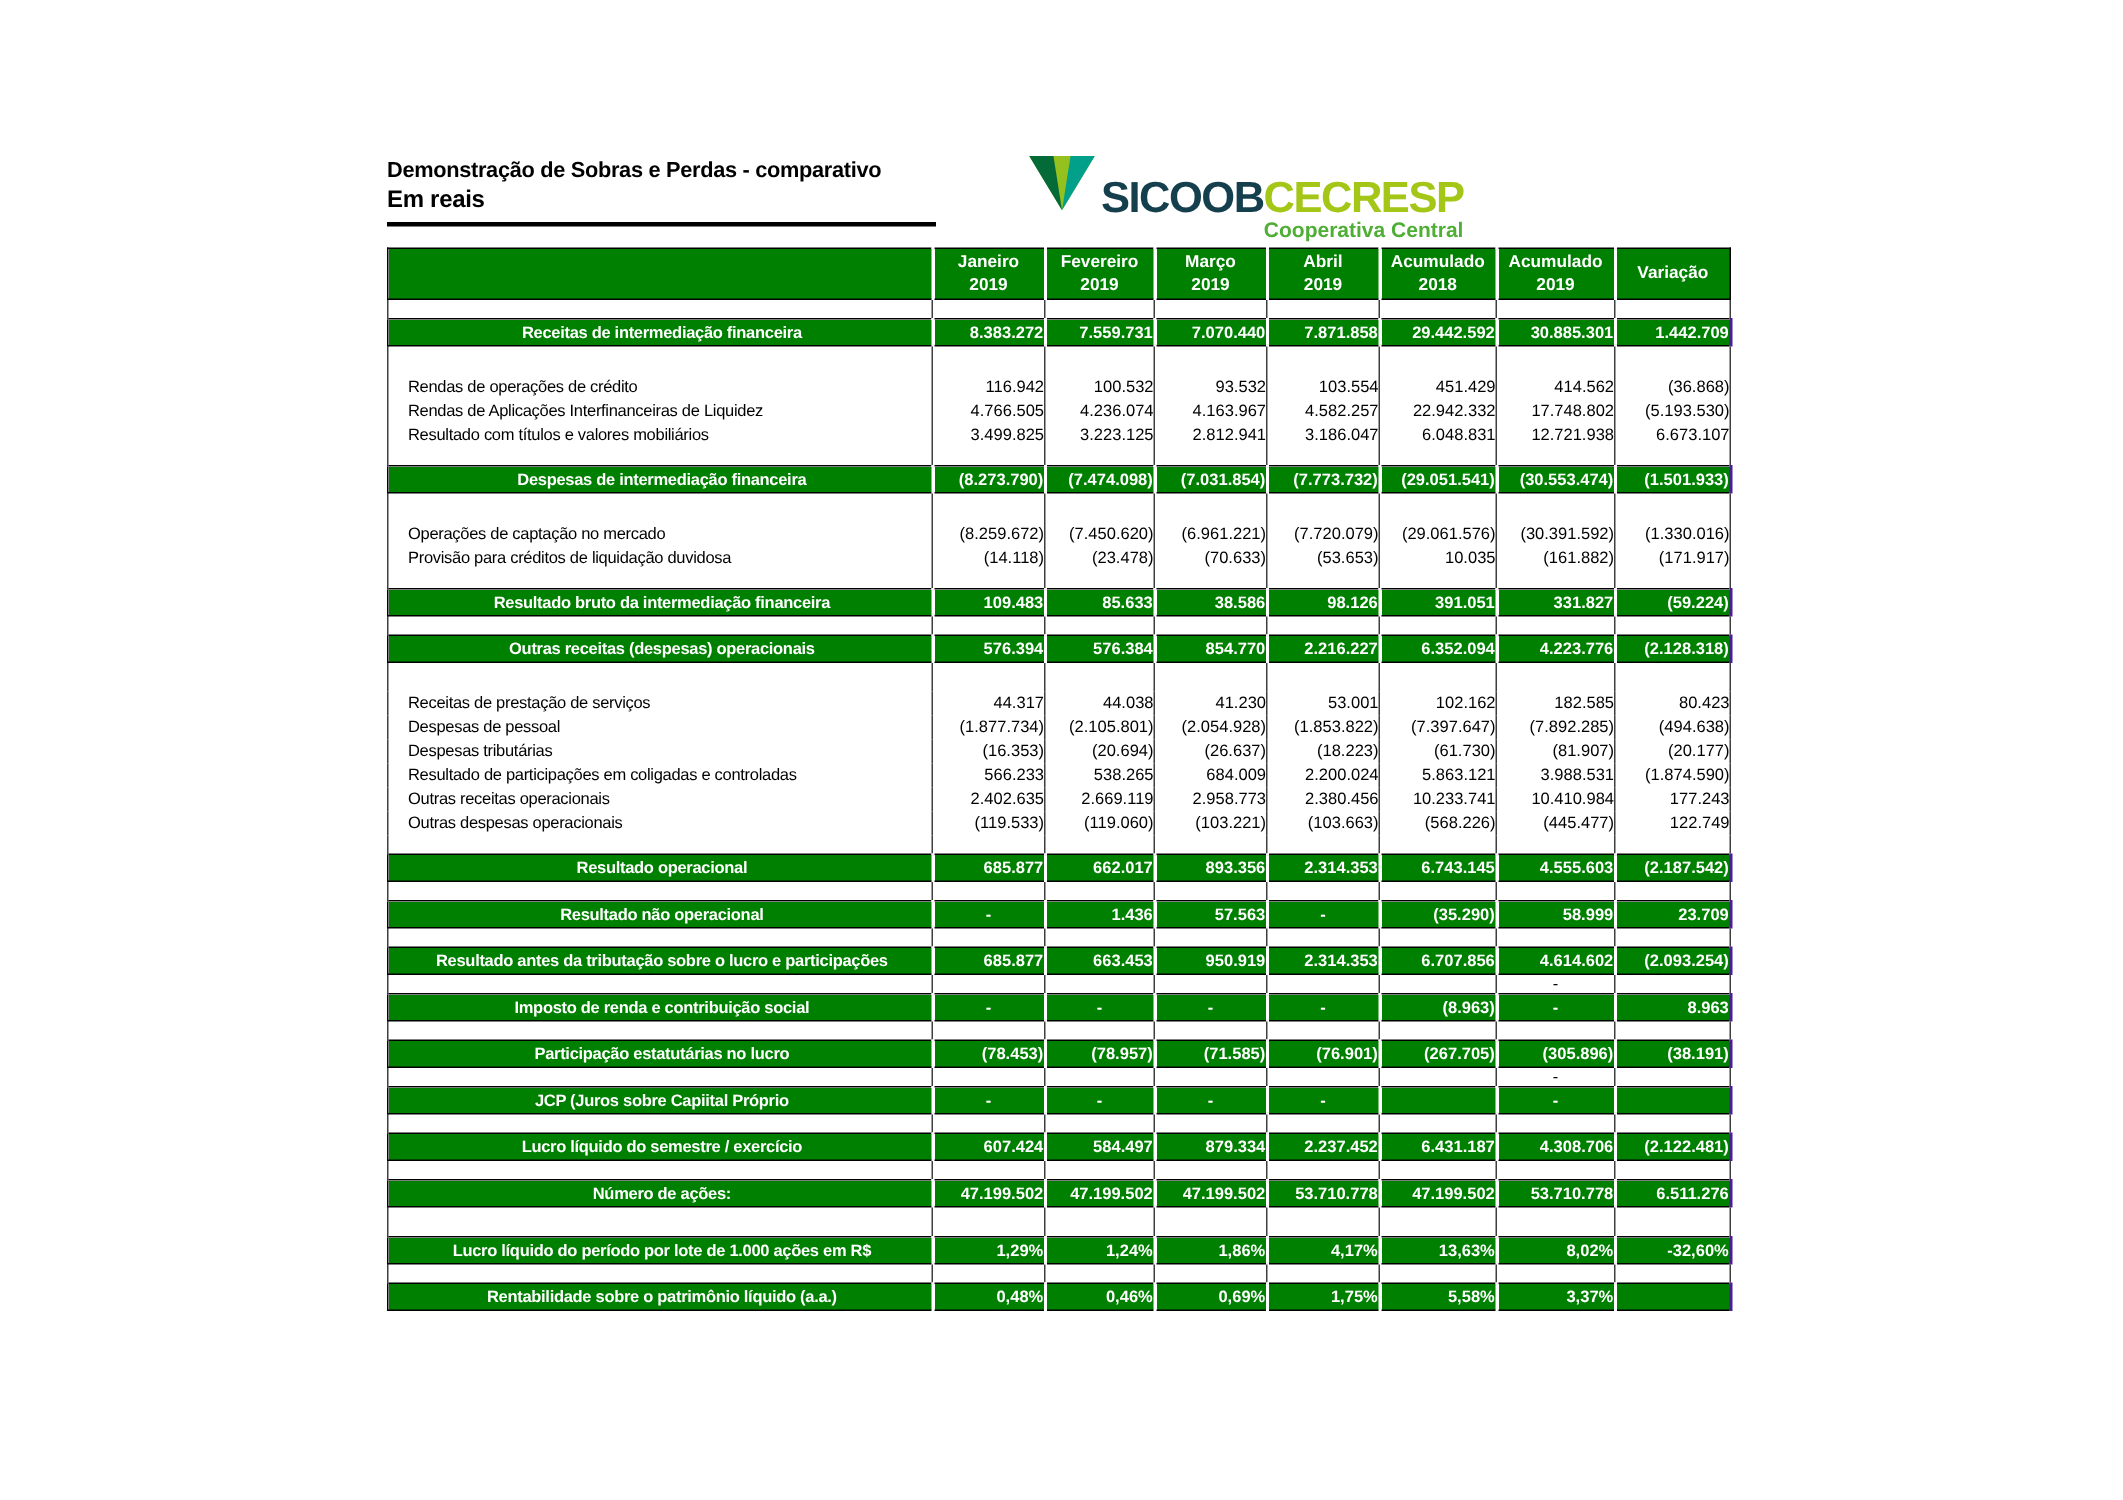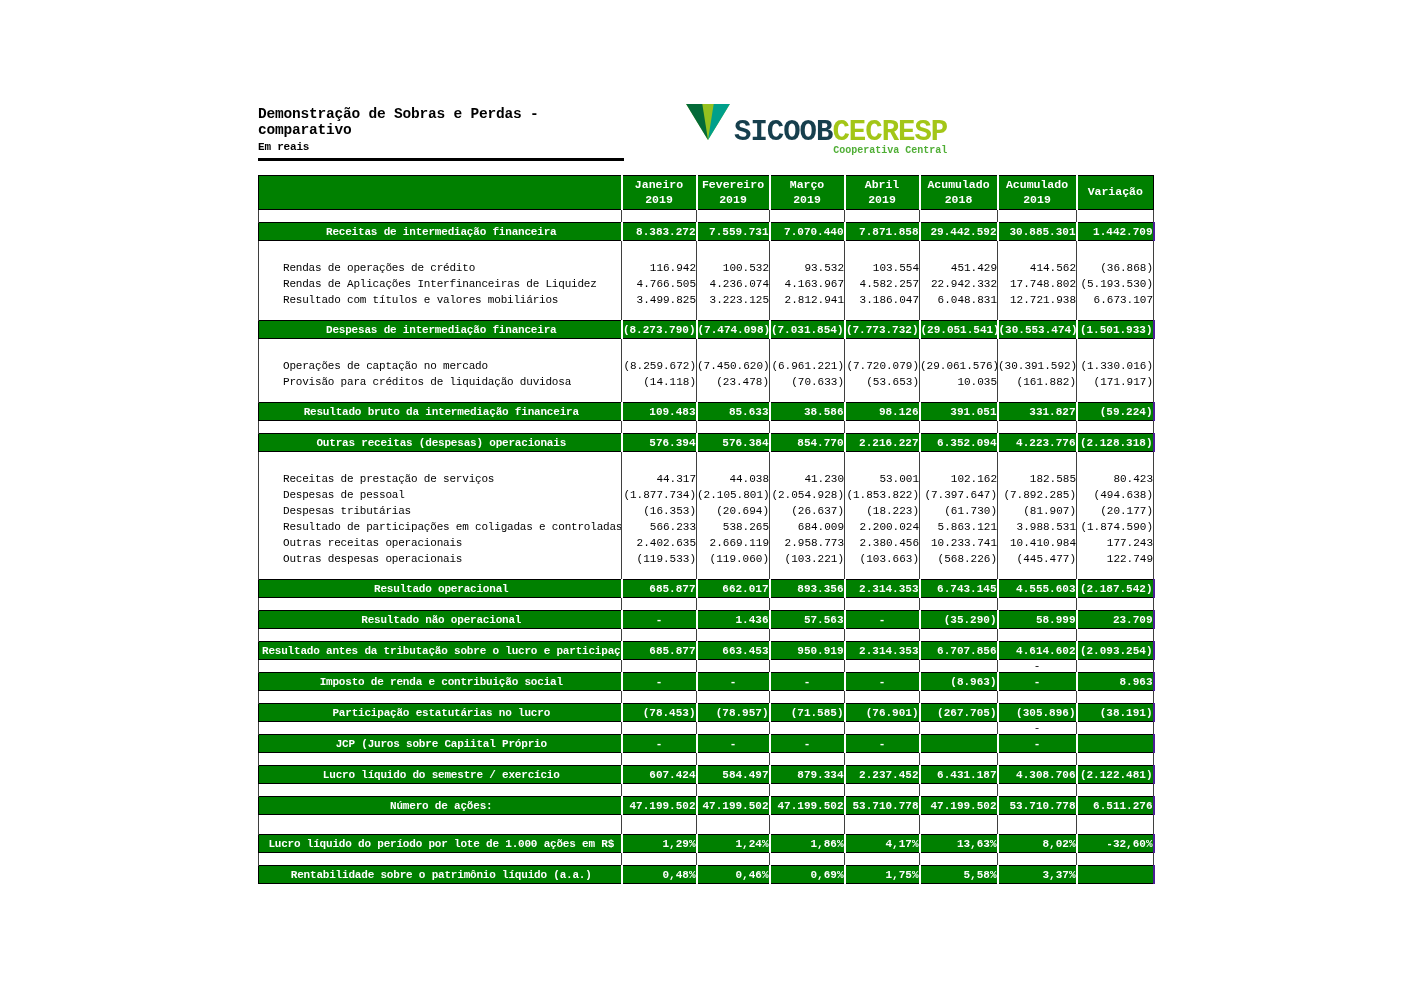--- a/index.html
+++ b/index.html
@@ -1,32 +1,32 @@
 <!DOCTYPE html>
 <html><head>
 <meta charset="utf-8">
 <style>
   html,body { margin:0; padding:0; background:#ffffff; }
   body { width:1415px; height:1000px; position:relative; font-family:"Liberation Sans", sans-serif; -webkit-font-smoothing:antialiased; }
 
-  .sheet { position:absolute; left:258px; top:106px; width:895px;font-family:Liberation Mono, monospace; }
+  .sheet { position:absolute; left:258px; top:106px; width:895px; }
 
   
   .title-block { width:366px; border-bottom:3px solid #000; padding-bottom:5px; }
   .doc-title { font-size:14.5px; font-weight:bold; color:#000; letter-spacing:-0.2px; }
-  .doc-subtitle { font-size:11px; font-weight:bold; color:#000; margin-top:3px; letter-spacing:-0.2px; }
+  .doc-subtitle { font-size:16px; font-weight:bold; color:#000; margin-top:3px; letter-spacing:-0.2px; }
 
   
   .logo { position:absolute; left:428px; top:-6px; display:flex; align-items:flex-end; }
   .logo-mark { margin-top:4px; margin-right:4px; }
   .logo-text { position:relative; line-height:1; }
   .logo-word { font-size:29px; font-weight:bold; letter-spacing:-1px; }
   .logo-brand { color:#163f4d; }
   .logo-secondary { color:#a3c617; }
-  .logo-tagline { position:absolute; right:0; top:28px; font-size:10px; font-weight:bold; color:#4fae35; letter-spacing:0; }
+  .logo-tagline { position:absolute; right:0; top:28px; font-size:14px; font-weight:bold; color:#4fae35; letter-spacing:0; }
 
   
   table.fin { border-collapse:collapse; table-layout:fixed; width:895px; margin-top:14px; font-size:11px; }
   table.fin td, table.fin th { overflow:hidden; white-space:nowrap; padding:0; vertical-align:middle; }
 
   
   tr.header th { background:#008000; color:#fff; font-weight:bold; font-size:11.5px; line-height:1.3;
                  height:33px; text-align:center; border:2px solid #fff; border-top:1px solid #000; border-bottom:1px solid #000; }
   tr.header th:first-child { border-left:1px solid #000; }
   tr.header th:last-child { border-right:1px solid #000;margin-top:40px; }
@@ -38,21 +38,21 @@
   tr.section td:first-child { border-left:1px solid #000; text-align:center; padding-left:3px; letter-spacing:-0.2px; }
   tr.section td:last-child { border-right:2px solid #4c1d95; }
 
   
   tr.detail td, tr.spacer td, tr.blockpad td, tr.dashrow td {
       background:#fff; color:#000; border-left:1px solid #3f3f3f; border-right:1px solid #3f3f3f;
       border-top:0; border-bottom:0; }
   tr.detail td { height:16px; }
   tr.spacer td, tr.dashrow td { height:12px; }
   tr.blockpad td { height:19px; }
-  tr.detail td:first-child { padding-left:24px; letter-spacing:-0.2px; }
+  tr.detail td:first-child { padding-left:13px; letter-spacing:-0.2px; }
 
   td.num { text-align:right; padding-right:4px; }
   td.dash { text-align:center; }
 </style>
 </head>
 <body>
 
 <div class="sheet">
 
   <div class="title-block">

